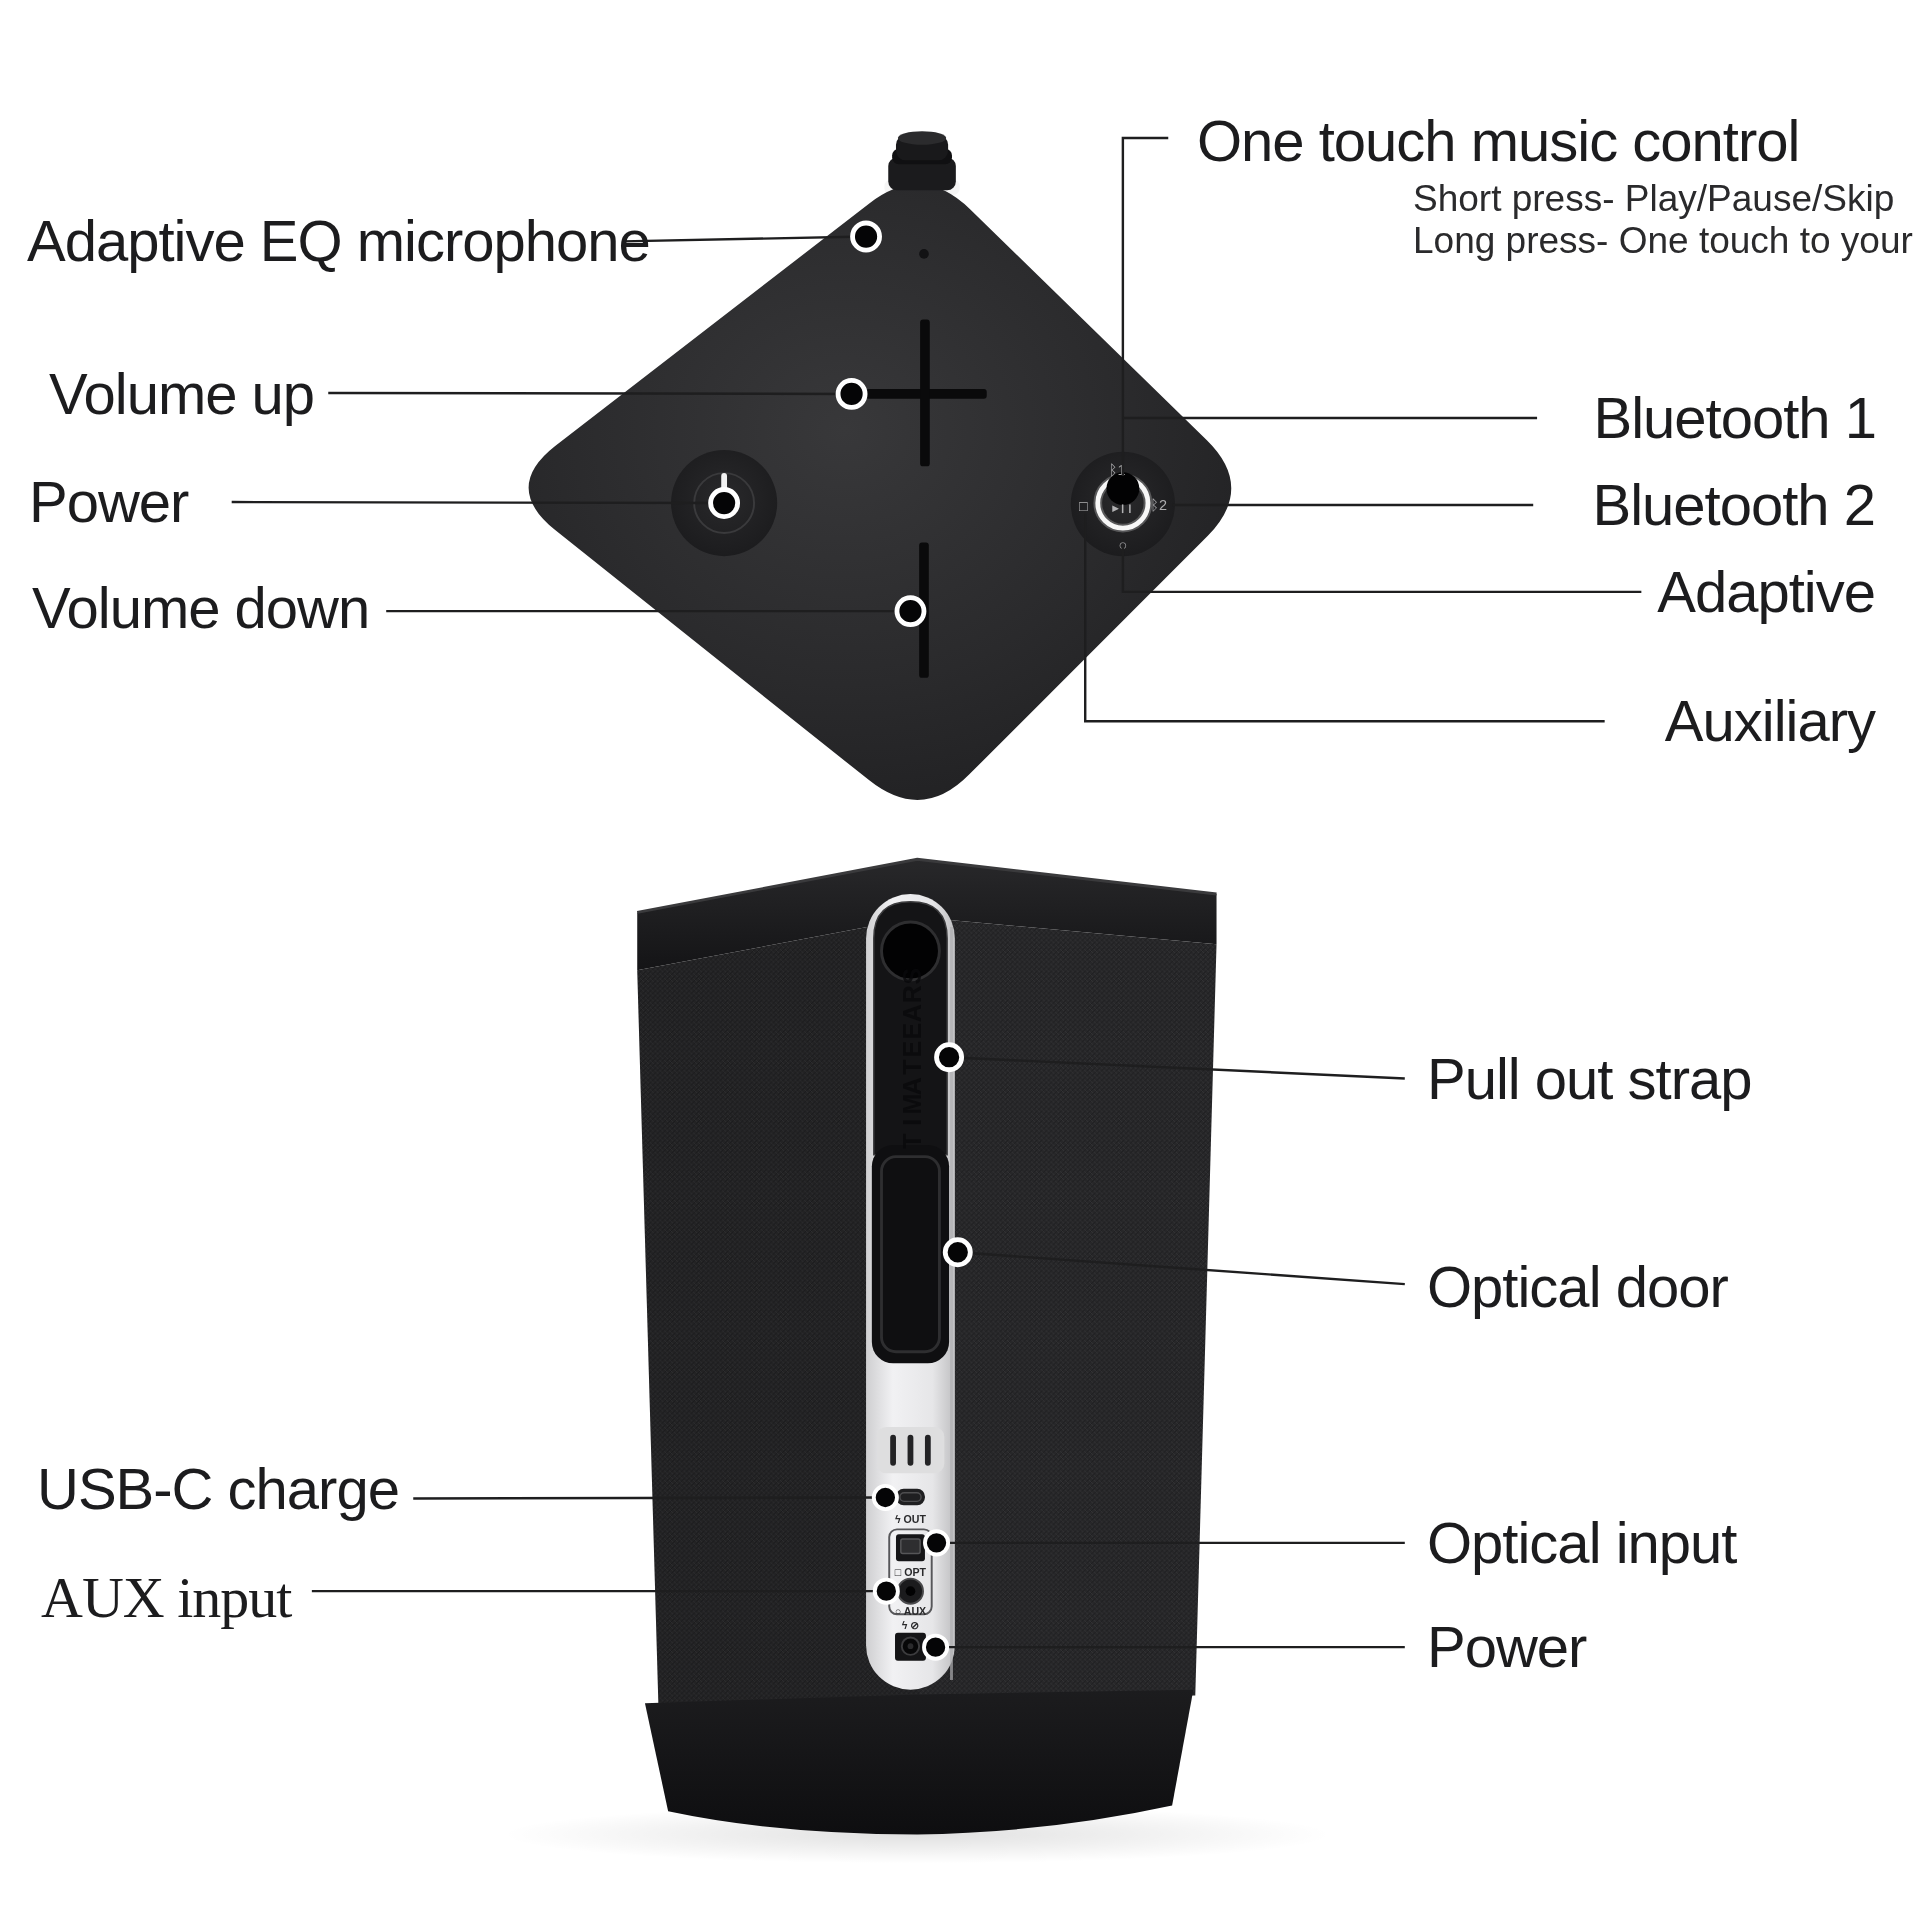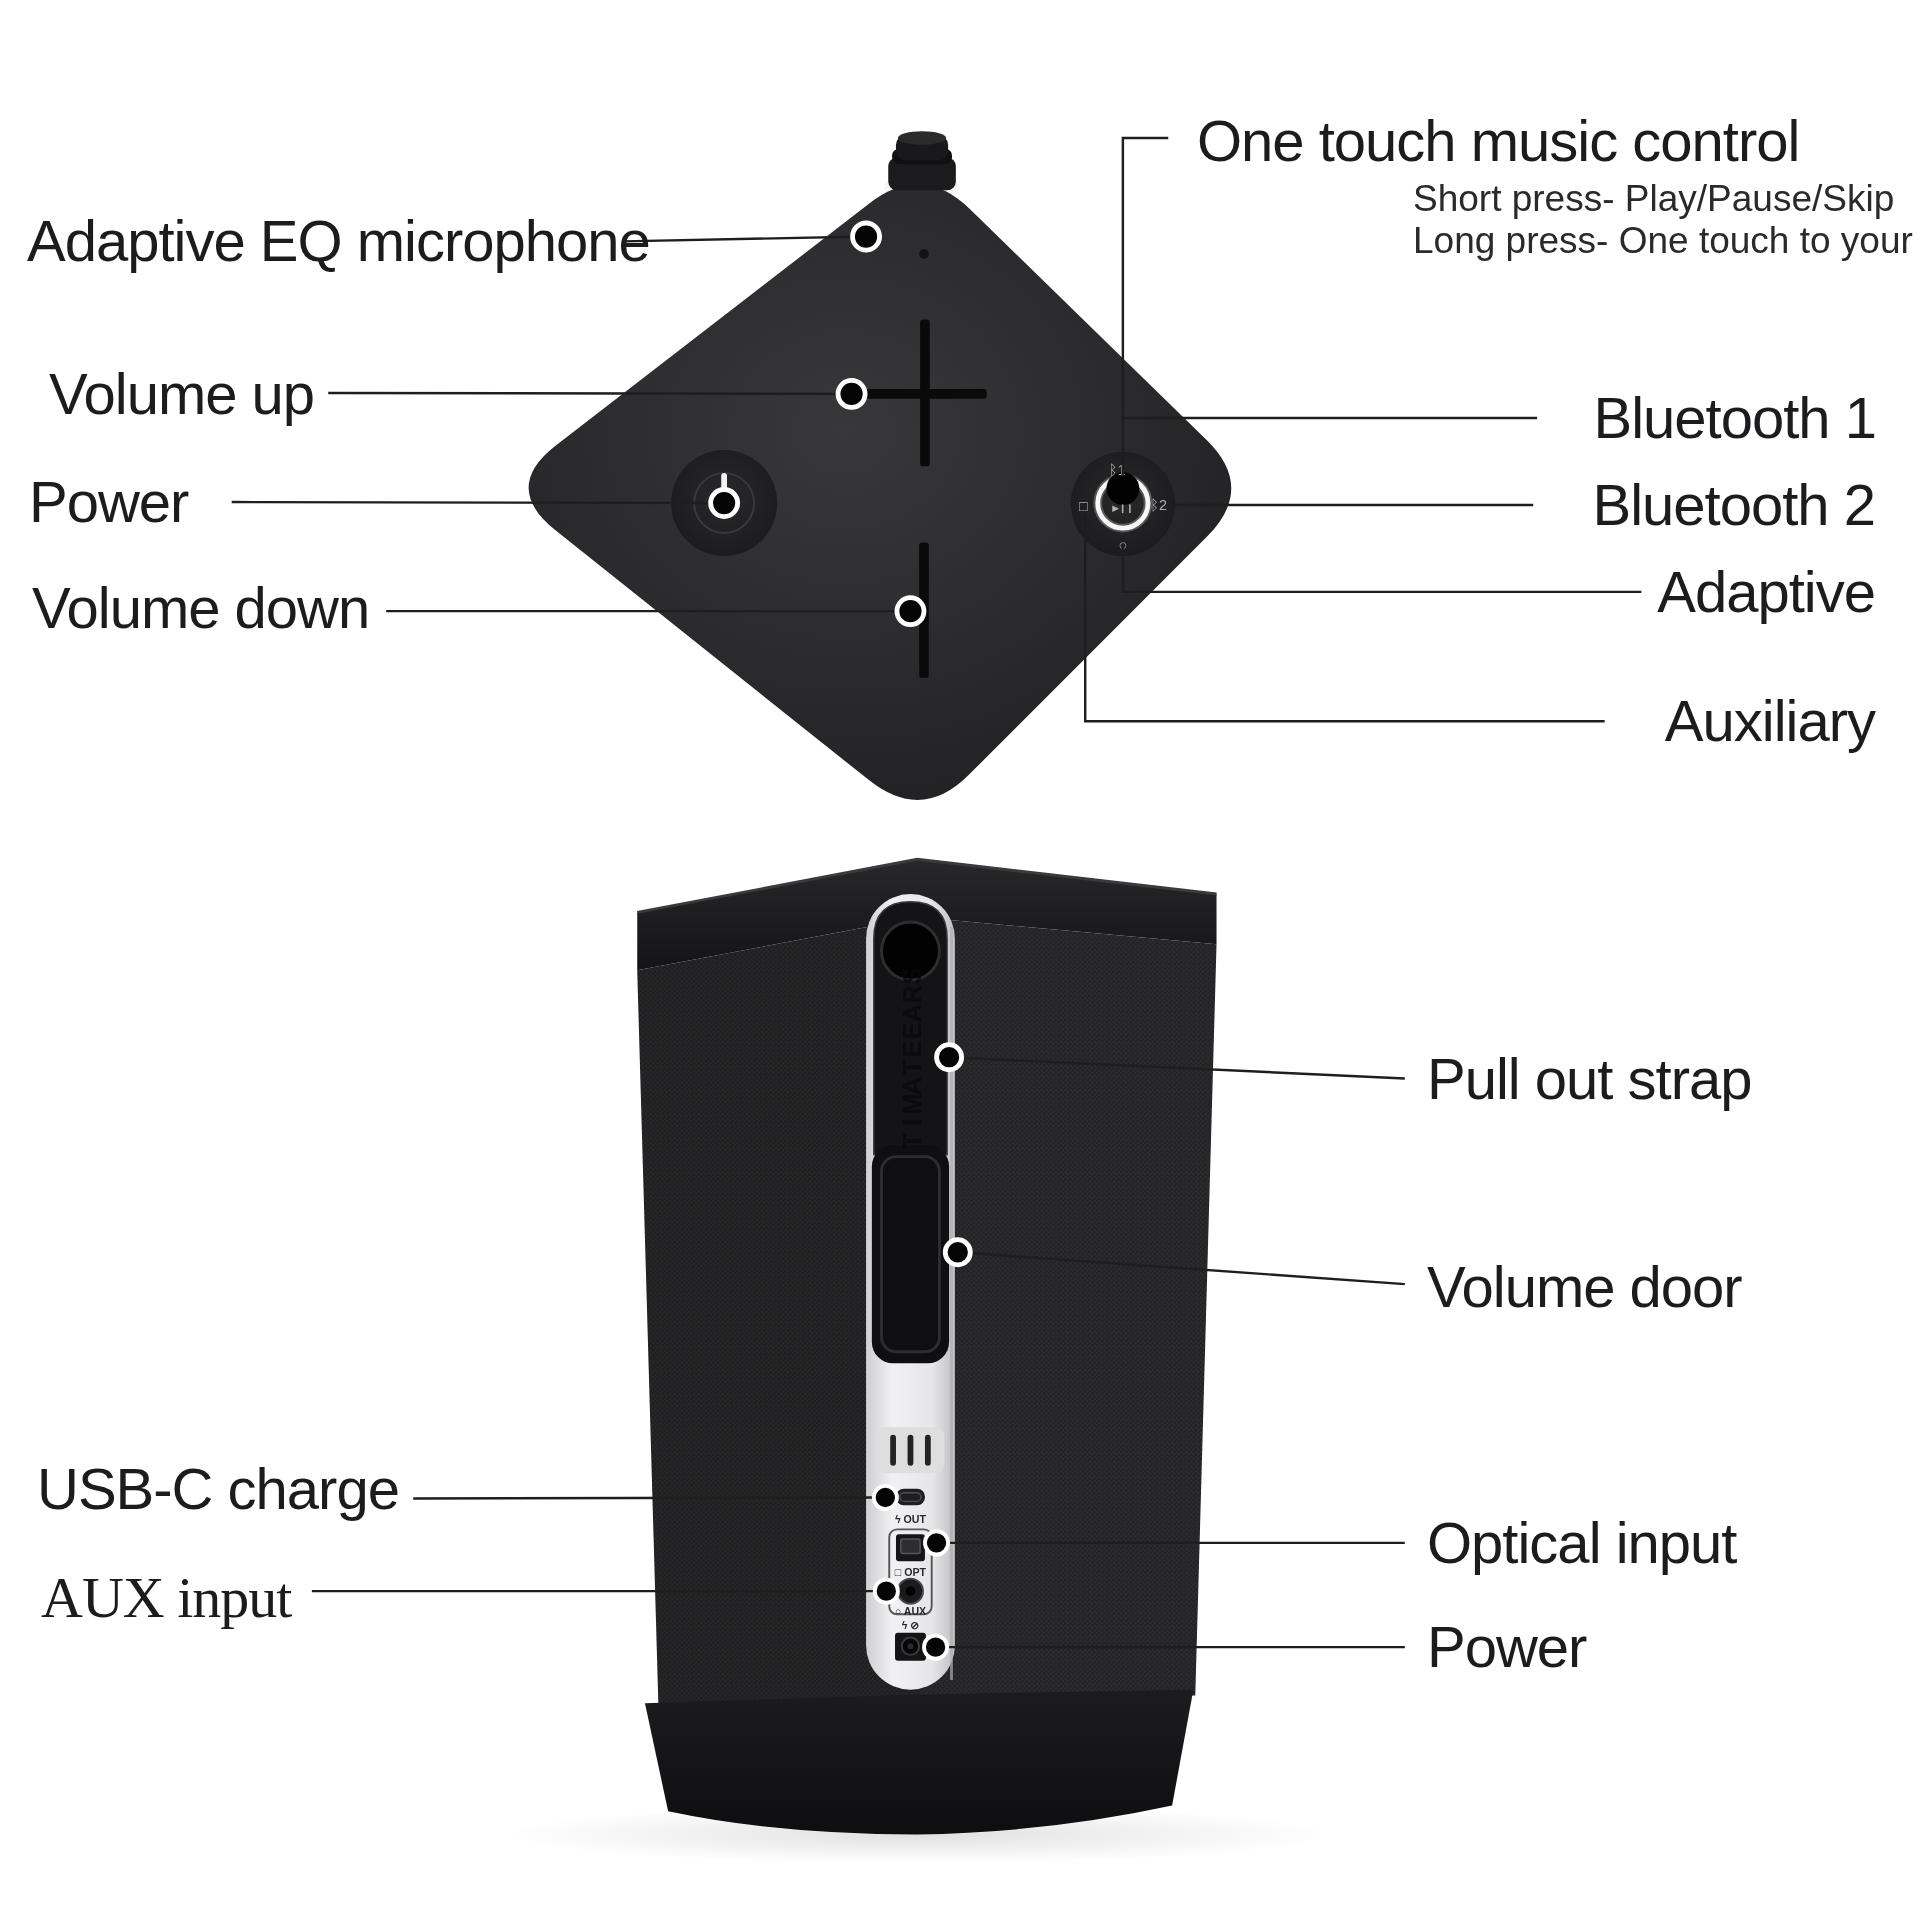--- a/index.html
+++ b/index.html
@@ -225,19 +225,19 @@
     <div>Short press- Play/Pause/Skip</div>
     <div>Long press- One touch to your</div>
   </div>
 
   <div class="lbl r" id="lbl-bt1">Bluetooth 1</div>
   <div class="lbl r" id="lbl-bt2">Bluetooth 2</div>
   <div class="lbl r" id="lbl-optical">Adaptive</div>
   <div class="lbl r" id="lbl-aux">Auxiliary</div>
 
   <div class="lbl" id="lbl-strap">Pull out strap</div>
-  <div class="lbl" id="lbl-weather">Volume door</div>
+  <div class="lbl" id="lbl-weather">Optical door</div>
   <div class="lbl" id="lbl-usbc">USB-C charge</div>
   <div class="lbl" id="lbl-auxin">AUX input</div>
   <div class="lbl" id="lbl-optin">Optical input</div>
   <div class="lbl" id="lbl-powerin">Power</div>
 </div>
 
 
 </body></html>

